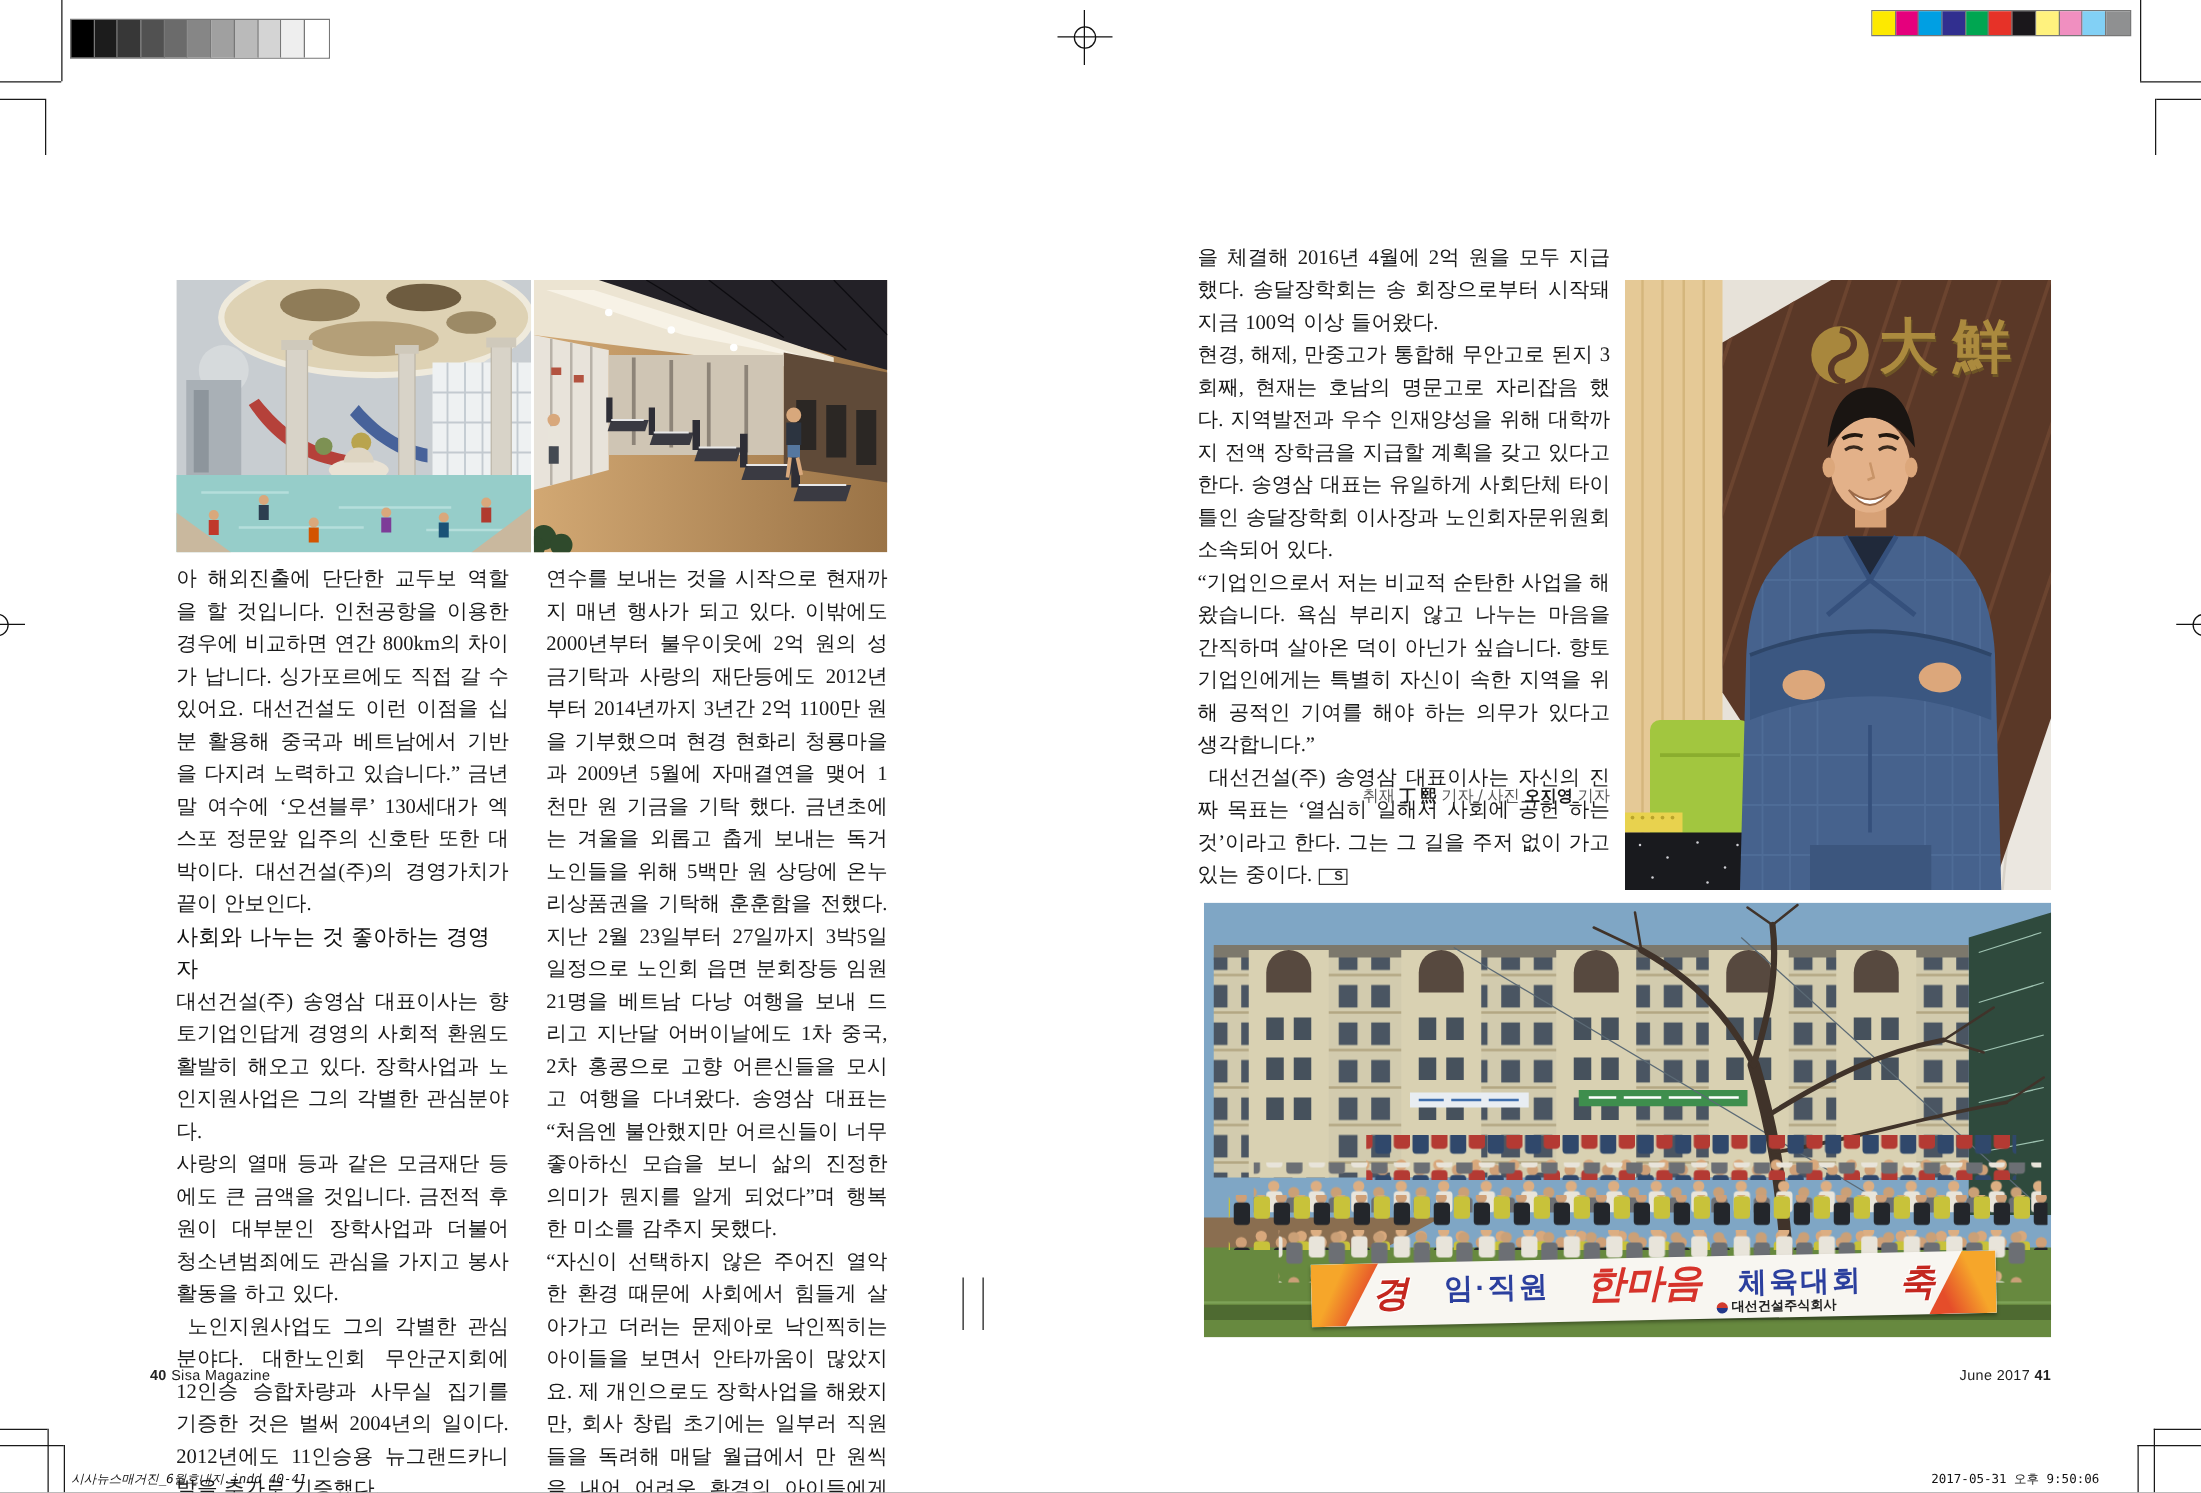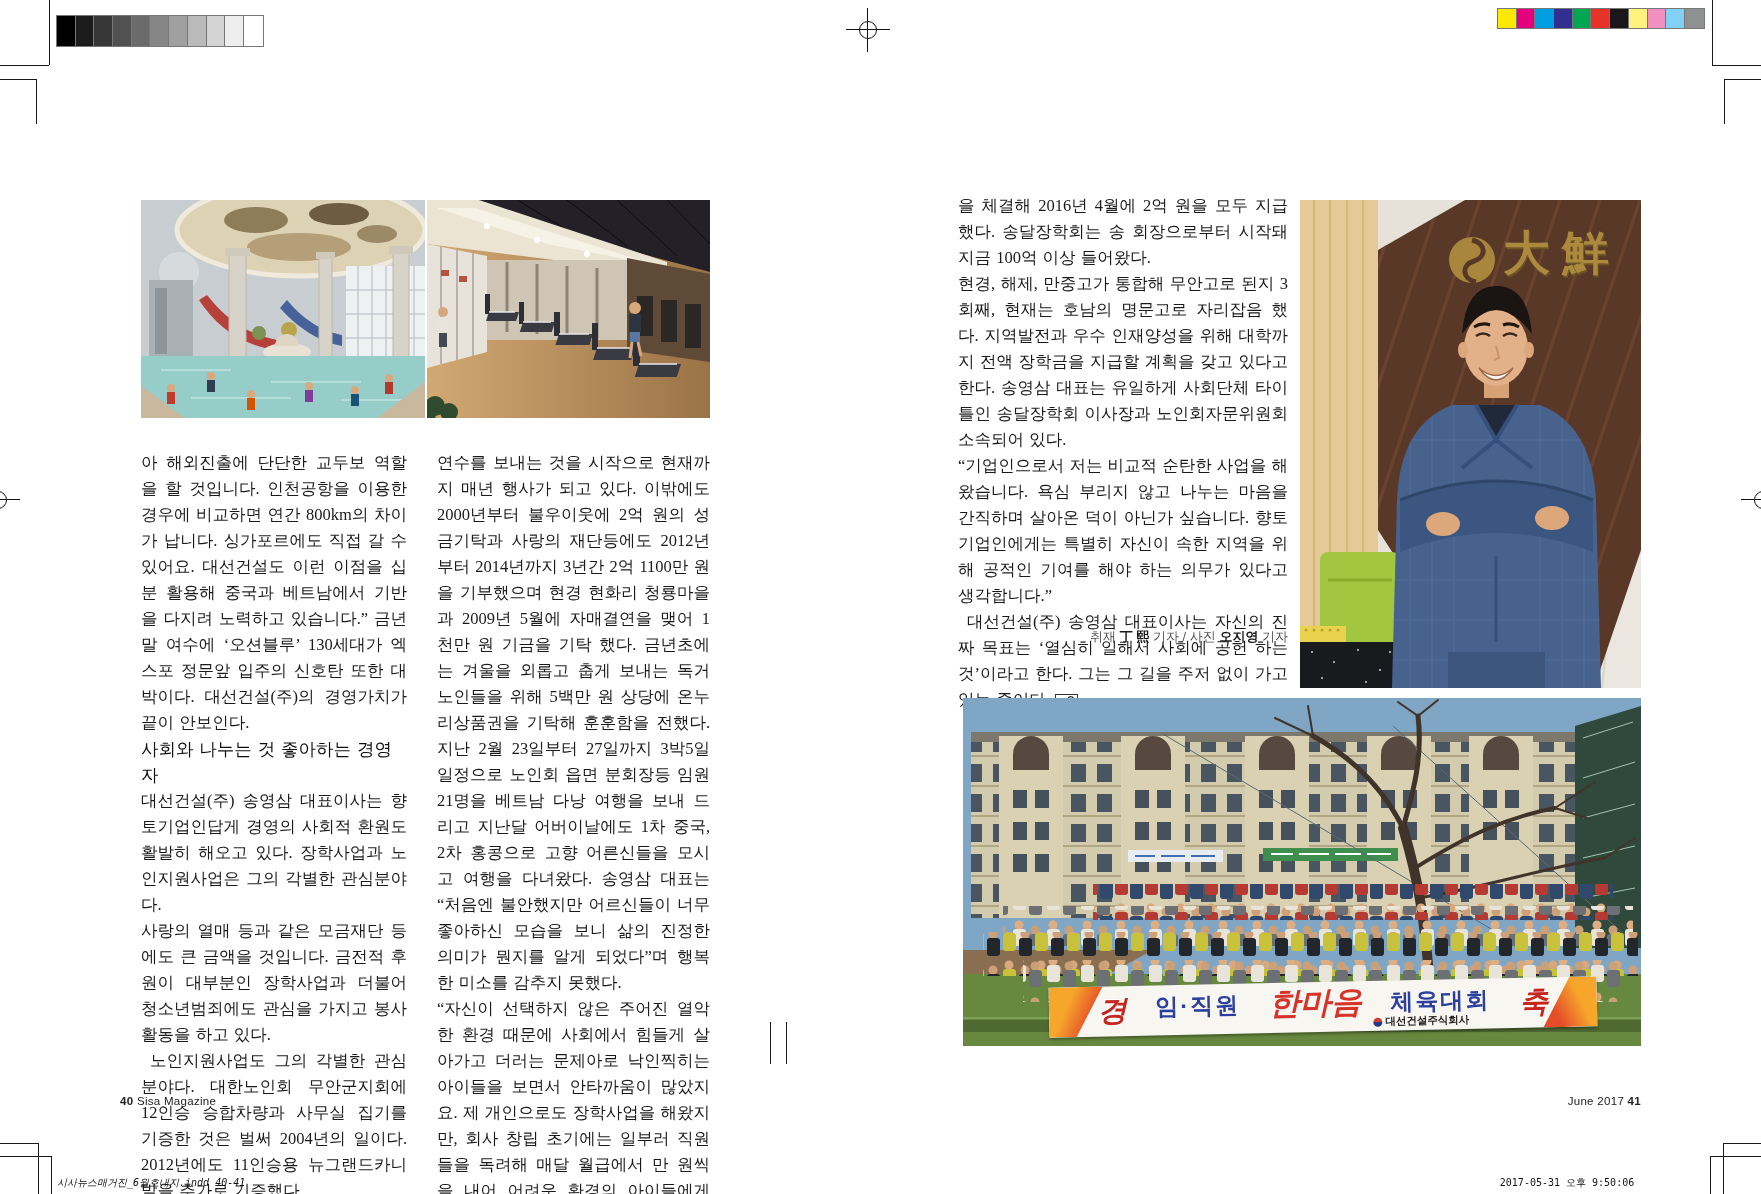--- a/index.html
+++ b/index.html
@@ -10,21 +10,21 @@
   #graybar{left:56px;top:15px;height:32px;}
   #colorbar{left:1497px;top:8px;height:21px;}
   .bar .sw{width:18.7px;height:100%;border-right:1px solid #777;box-sizing:border-box;}
   .bar .sw:last-child{border-right:none;}
   .mk{position:absolute;background:#1a1a1a;}
   .reg{position:absolute;width:44px;height:44px;}
   .reg .c{position:absolute;left:13px;top:13px;width:16px;height:16px;border:1.5px solid #111;border-radius:50%;}
   .reg .h{position:absolute;left:0;top:21px;width:44px;height:1px;background:#111;}
   .reg .v{position:absolute;left:21px;top:0;width:1px;height:44px;background:#111;}
   
-  .photo{position:absolute;overflow:hidden;}
+  .photo{position:absolute;overflow:hidden;margin-top:24px;}
   .photo svg{display:block;}
   #ph-waterpark{left:141px;top:200px;width:284px;height:218px;}
   #ph-gym{left:427px;top:200px;width:283px;height:218px;}
   #ph-portrait{left:1300px;top:200px;width:341px;height:488px;}
   #ph-group{left:963px;top:698px;width:678px;height:348px;}
   
   .col{position:absolute;text-align:justify;color:#1a1a1a;
        font-family:"Liberation Serif","DejaVu Serif",serif;
        font-size:16.5px;line-height:26px;word-spacing:1px;}
   .col p{margin:0;}
@@ -40,21 +40,21 @@
   .byline{position:absolute;left:958px;top:628px;width:330px;text-align:right;
        font-size:13px;color:#555;font-family:"Liberation Sans",sans-serif;}
   .byline b{color:#1a1a1a;}
   
   .footer{position:absolute;top:1095px;font-size:11.5px;color:#222;letter-spacing:0.3px;}
   #footer-left{left:120px;}
   #footer-right{left:1441px;width:200px;text-align:right;}
   .slug{position:absolute;top:1176px;font-size:10px;color:#111;
         font-family:"DejaVu Sans Mono","Liberation Mono",monospace;letter-spacing:0;}
   #slug-left{left:57px;font-style:italic;}
-  #slug-right{left:1467px;width:200px;text-align:center;}
+  #slug-right{left:1545px;width:200px;text-align:left;}
   
   .wall-logo{position:absolute;left:203px;top:22px;font-family:"Liberation Serif","DejaVu Serif",serif;
        font-weight:bold;font-size:47px;letter-spacing:12px;color:#ab8a3e;
        text-shadow:1px 2px 0 #6e5526;white-space:nowrap;}
   
   .banner{position:absolute;left:86px;top:284px;width:548px;height:50px;background:#f8f6f1;
        transform:rotate(-1.2deg);box-shadow:0 2px 3px rgba(0,0,0,0.35);
        display:flex;align-items:center;justify-content:space-between;box-sizing:border-box;}
   .wedge{width:54px;height:100%;flex:0 0 auto;}
   .wl{background:linear-gradient(115deg,#f6a62a 35%,#e54d2a 75%);clip-path:polygon(0 0,100% 0,50% 100%,0 100%);}

